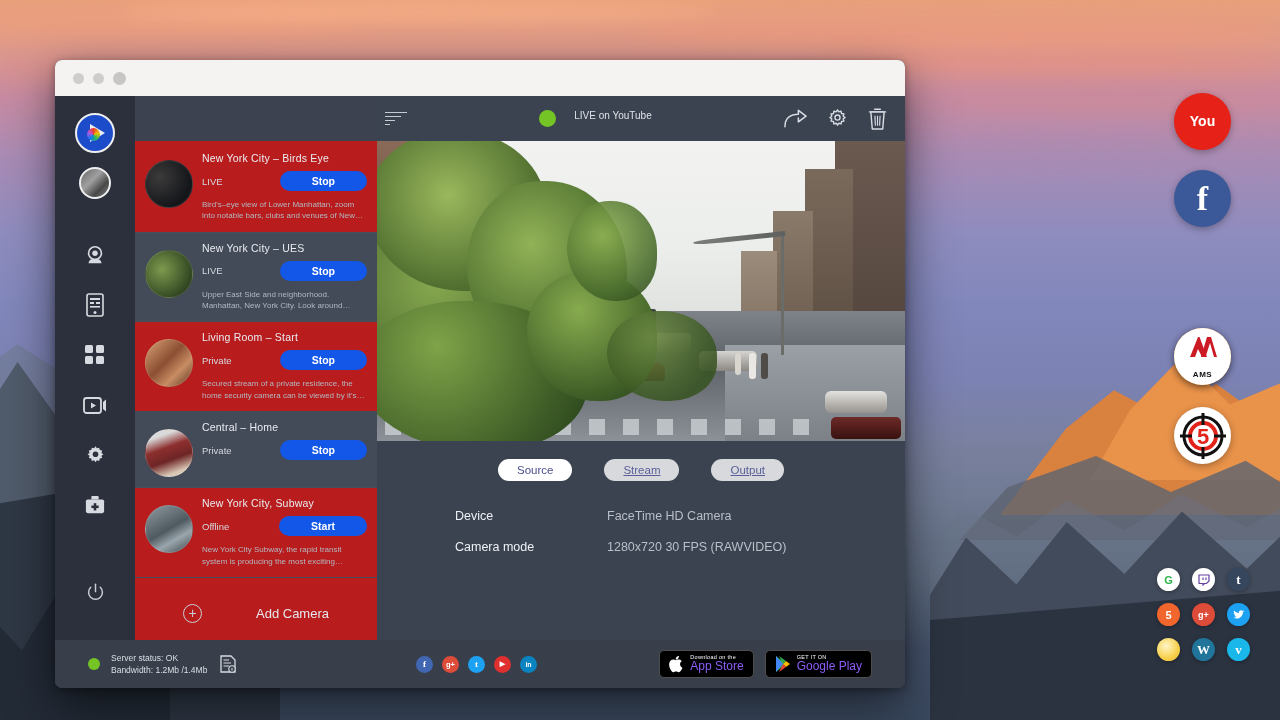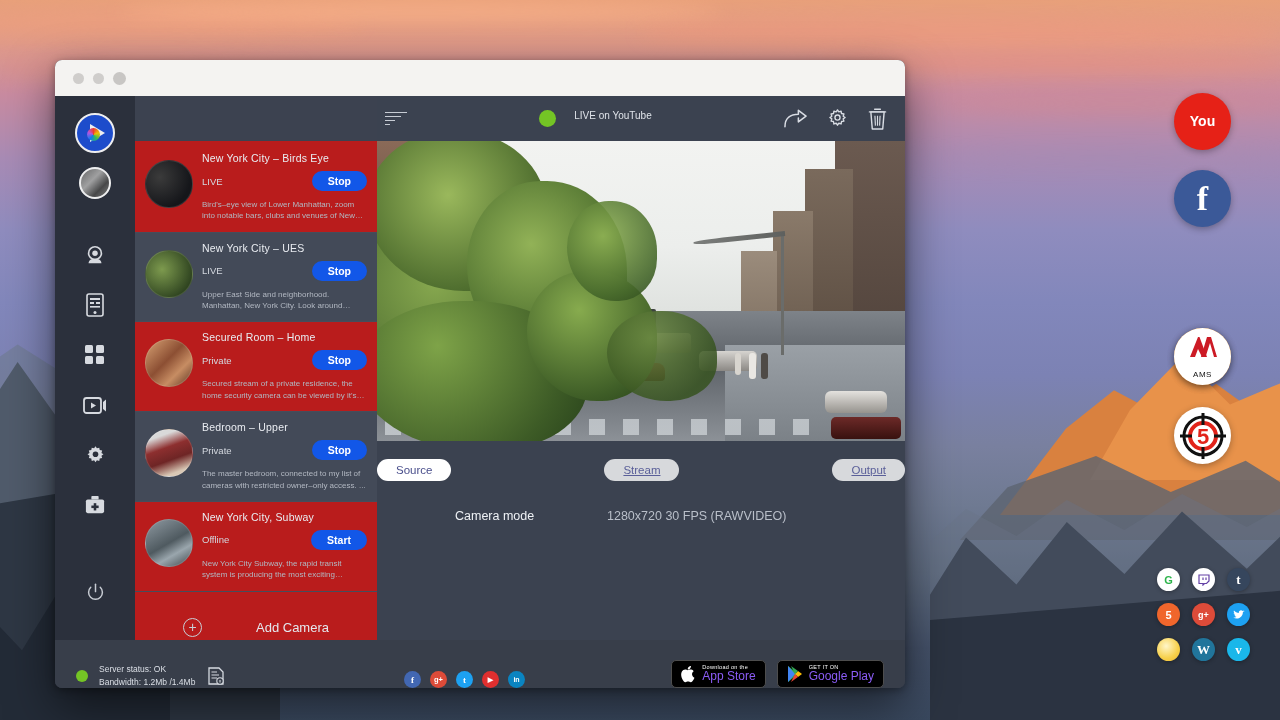--- a/index.html
+++ b/index.html
@@ -101,21 +101,21 @@
   .cam-title {
     color: #e9ecf1; font-size: 10.5px; letter-spacing: .2px;
     white-space: nowrap; overflow: hidden; text-overflow: ellipsis;
     margin-bottom: 7px;
   }
   .cam-row { display: flex; align-items: center; justify-content: space-between; }
   .cam-state { color: #d4d8df; font-size: 9.5px; }
   .btn-act {
     background: #1257e8; color: #fff; border: none;
     border-radius: 11px; font-size: 10.5px; font-weight: bold;
-    padding: 4px 16px; cursor: pointer;
+    padding: 4px 32px; cursor: pointer;
     font-family: "Liberation Sans", sans-serif;
   }
   .cam-desc {
     color: #b2b8c2; font-size: 8px; line-height: 1.42;
     margin-top: 8px;
     display: -webkit-box; -webkit-line-clamp: 2; -webkit-box-orient: vertical;
     overflow: hidden;
   }
   #add-cam {
     display: flex; align-items: center; justify-content: center;
@@ -147,37 +147,37 @@
   #video {
     height: 300px; flex: 0 0 300px; position: relative; overflow: hidden;
     background: #5e6b72;
   }
   #sky { position: absolute; inset: 0;
     background: linear-gradient(to bottom,#f2f3f1 0%,#eceeec 35%,#dfe2df 58%,#b9bfba 78%,#8e9691 100%); }
   .bldg { position: absolute; }
   .tree-blob { position: absolute; border-radius: 48% 52% 44% 56%; }
 
   
-  #tabs { display: flex; justify-content: space-between; gap: 32px; padding: 18px 0 10px 0; }
+  #tabs { display: flex; justify-content: center; gap: 32px; padding: 18px 0 10px 0; }
   .pill {
     border-radius: 13px; padding: 5px 19px; font-size: 11.5px;
     color: #4a4f8c; cursor: pointer; border: none;
     font-family: "Liberation Sans", sans-serif;
     background: #fff;
   }
   .pill.dim { background: rgba(255,255,255,.80); color: #5a5f99; text-decoration: underline; }
   #info { padding: 18px 0 0 78px; }
   .inf-row { display: flex; margin-bottom: 17px; }
   .inf-k { width: 152px; color: #eef1f5; font-size: 12.5px; }
   .inf-v { color: #b9bfc9; font-size: 12.5px; }
 
   
   #footer {
     height: 48px; flex: 0 0 48px; background: #383e4a;
-    display: flex; align-items: flex-end; padding: 0 21px;
+    display: flex; align-items: center; padding: 0 33px;
   }
   #server-stat { display: flex; align-items: center; gap: 11px; width: 300px; }
   #stat-dot { width: 12px; height: 12px; border-radius: 50%; background: #74c425; }
   #stat-txt { color: #dbdfe6; font-size: 8.5px; line-height: 1.45; }
   #doc-icon { margin-left: 2px; }
   #socials { display: flex; gap: 9px; margin-left: 28px; }
   .soc { width: 17px; height: 17px; border-radius: 50%;
          display: flex; align-items: center; justify-content: center;
          font-size: 9px; color: #fff; font-weight: bold; cursor: pointer; }
   #stores { margin-left: auto; display: flex; gap: 11px; }
@@ -249,21 +249,21 @@
       <path d="M3 26 L20 4 L16 17 L26 11 L9 33 L14 20 Z" fill="#fff"></path>
       <path d="M20 26 L34 8 L31 18 L38 14 L24 33 L27 22 Z" fill="#fff"></path>
     </svg>
   </div>
 
   <div class="dock-ic" style="left:1174px;top:328px;width:57px;height:57px;background:#fff;flex-direction:column;">
     <svg width="30" height="24" viewBox="0 0 30 24">
       <path d="M10 2 L2 22 L7 22 L10 14 L14 22 L19 22 L11.5 2 Z" fill="#cc1a25"></path>
       <path d="M19 2 L13 22 L17.5 22 L22 8 L26 22 L29 22 L23 2 Z" fill="#cc1a25"></path>
     </svg>
-    <span style="color:#111;font-size:8px;font-weight:normal;letter-spacing:.5px;margin-top:11px;">AMS</span>
+    <span style="color:#111;font-size:8px;font-weight:bold;letter-spacing:.5px;margin-top:11px;">AMS</span>
   </div>
 
   <div class="dock-ic" style="left:1174px;top:407px;width:57px;height:57px;background:#fff;">
     <svg width="50" height="50" viewBox="0 0 50 50">
       <circle cx="25" cy="25" r="19" fill="none" stroke="#111" stroke-width="3"></circle>
       <circle cx="25" cy="25" r="13" fill="none" stroke="#e2231a" stroke-width="4"></circle>
       <line x1="25" y1="2" x2="25" y2="14" stroke="#111" stroke-width="3"></line>
       <line x1="25" y1="36" x2="25" y2="48" stroke="#111" stroke-width="3"></line>
       <line x1="2" y1="25" x2="14" y2="25" stroke="#111" stroke-width="3"></line>
       <line x1="36" y1="25" x2="48" y2="25" stroke="#111" stroke-width="3"></line>
@@ -405,38 +405,37 @@
               <span class="cam-state">LIVE</span>
               <button class="btn-act">Stop</button>
             </div>
             <div class="cam-desc">Upper East Side and neighborhood. Manhattan, New York City. Look around Central Park, the ...</div>
           </div>
         </div>
 
         <div class="cam">
           <div class="thumb" style="background:linear-gradient(135deg,#d8a274,#8c4f33 45%,#c78d63 70%,#5c3522);"></div>
           <div class="cam-body">
-            <div class="cam-title">Secured Room – Home</div>
+            <div class="cam-title">Living Room – Start</div>
             <div class="cam-row">
               <span class="cam-state">Private</span>
               <button class="btn-act">Stop</button>
             </div>
             <div class="cam-desc">Secured stream of a private residence, the home security camera can be viewed by it's creator ...</div>
           </div>
         </div>
 
         <div class="cam alt">
           <div class="thumb" style="background:linear-gradient(160deg,#d9d9d9 18%,#8d2f2f 40%,#6e2525 62%,#d9c8b5 85%);"></div>
           <div class="cam-body">
-            <div class="cam-title">Bedroom – Upper</div>
+            <div class="cam-title">Central – Home</div>
             <div class="cam-row">
               <span class="cam-state">Private</span>
               <button class="btn-act">Stop</button>
             </div>
-            <div class="cam-desc">The master bedroom, connected to my list of cameras with restricted owner–only access. ...</div>
           </div>
         </div>
 
         <div class="cam">
           <div class="thumb" style="background:linear-gradient(150deg,#8f9aa2,#4f5a60 50%,#9aa6ad 70%,#3c4448);"></div>
           <div class="cam-body">
             <div class="cam-title">New York City, Subway</div>
             <div class="cam-row">
               <span class="cam-state">Offline</span>
               <button class="btn-act">Start</button>
@@ -530,20 +529,24 @@
       </div>
 
       <div id="tabs">
         <button class="pill">Source</button>
         <button class="pill dim">Stream</button>
         <button class="pill dim">Output</button>
       </div>
 
       <div id="info">
         <div class="inf-row">
+          <span class="inf-k">Device</span>
+          <span class="inf-v">FaceTime HD Camera</span>
+        </div>
+        <div class="inf-row">
           <span class="inf-k">Camera mode</span>
           <span class="inf-v">1280x720 30 FPS (RAWVIDEO)</span>
         </div>
       </div>
     </div>
   </div>
 
   <div id="footer">
     <div id="server-stat">
       <span id="stat-dot"></span>

